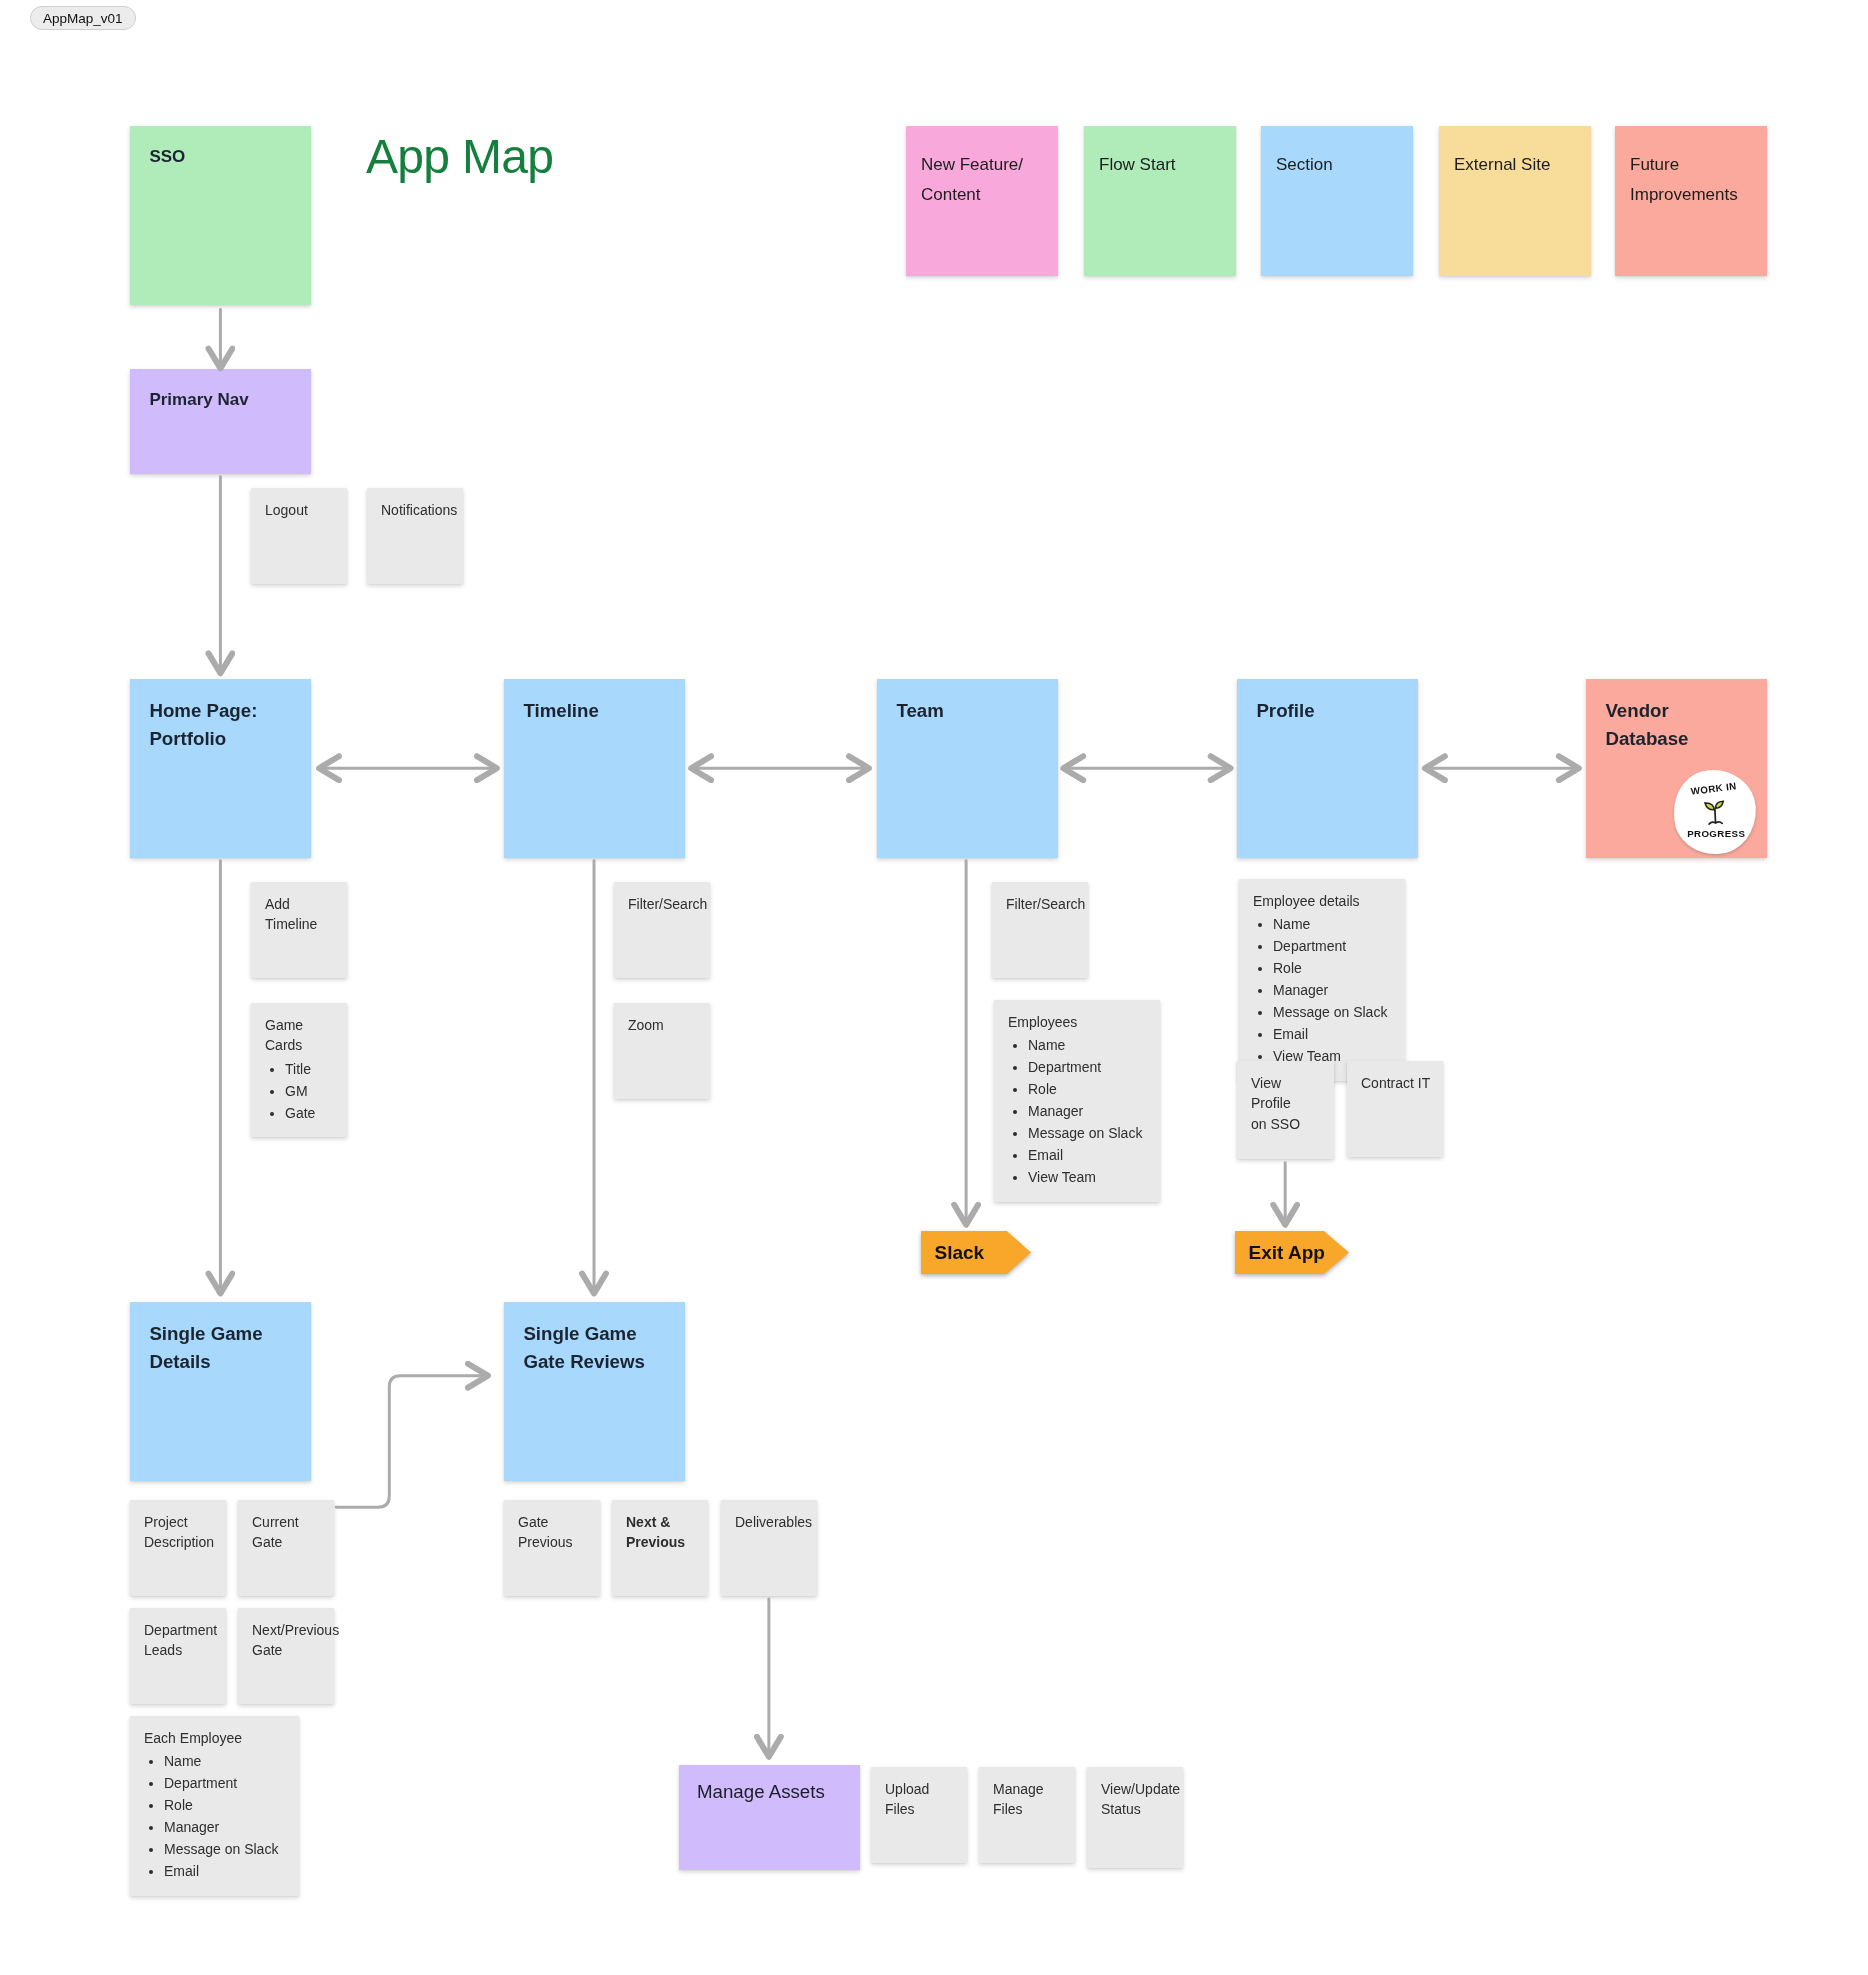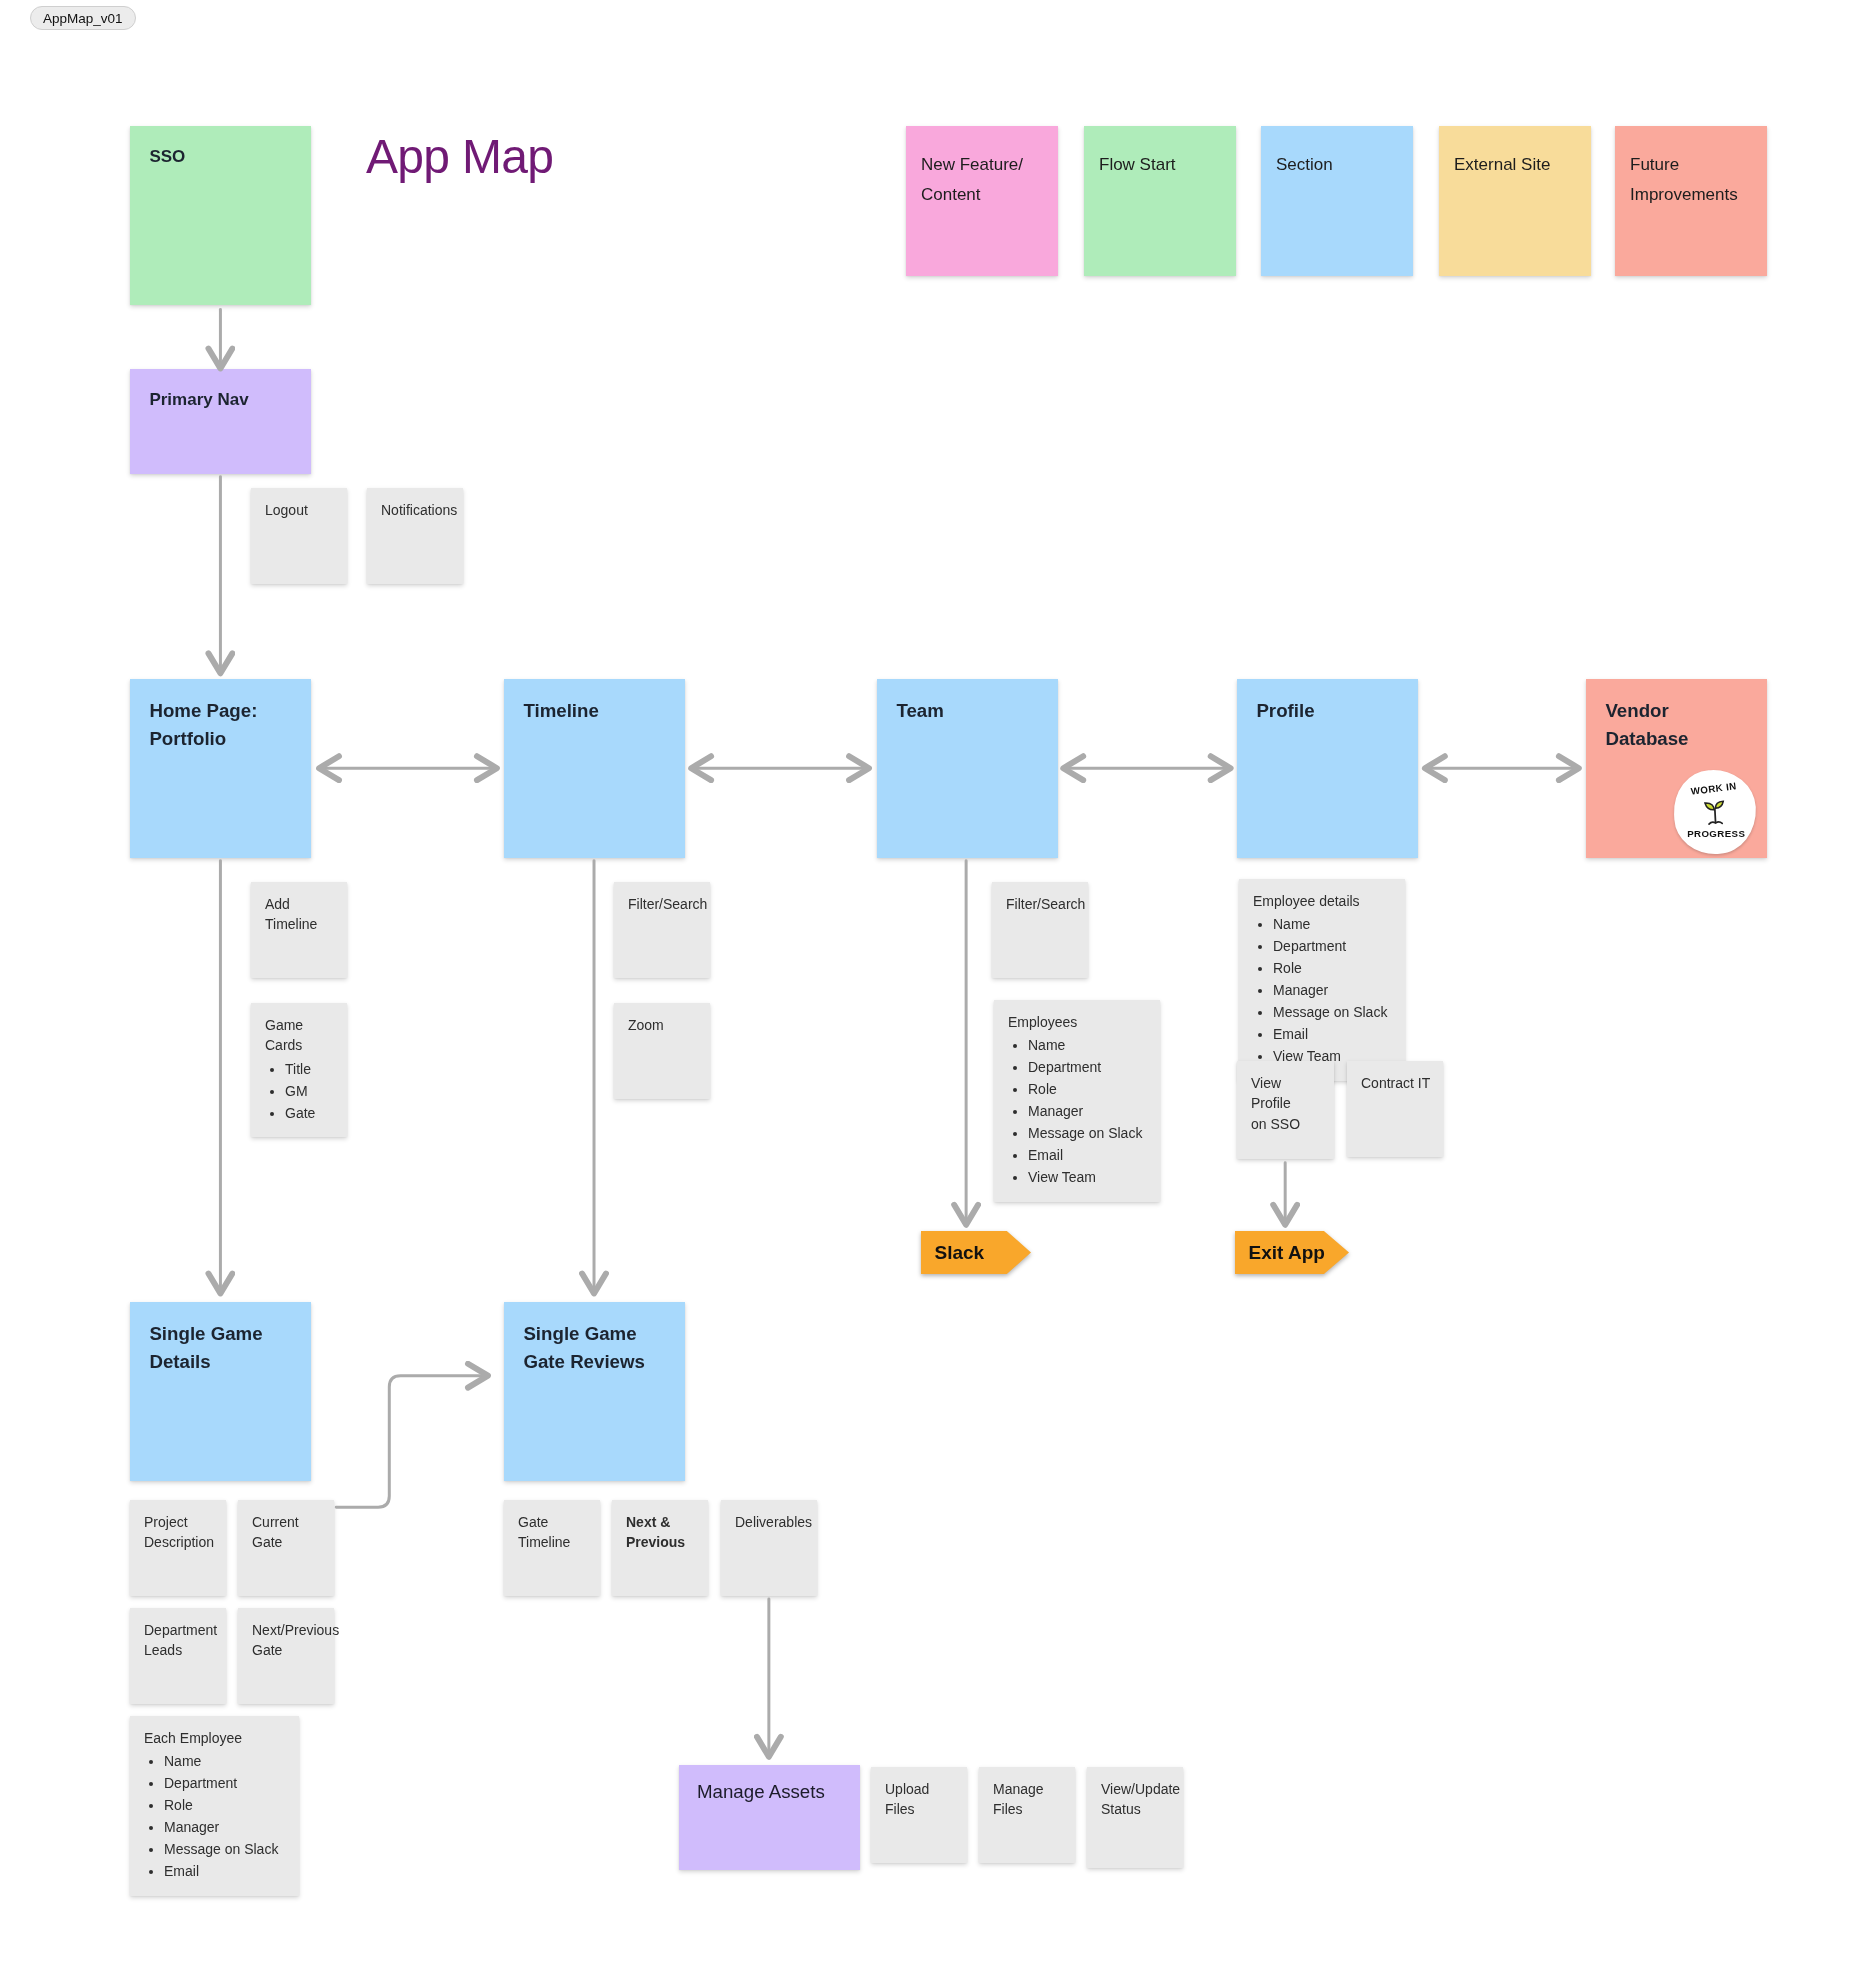--- a/index.html
+++ b/index.html
@@ -1,21 +1,21 @@
 <!DOCTYPE html>
 <html style="font-size:12px"><head>
 <meta charset="utf-8">
 <style>
   html,body{margin:0;padding:0;background:#ffffff;}
   #canvas{position:relative;width:1868px;height:1975px;background:#ffffff;overflow:hidden;
           font-family:"Liberation Sans",sans-serif;color:#1d1d1d;}
   .badge{position:absolute;left:30px;top:6px;background:#ececec;border:1.5px solid #cfcfcf;
          border-radius:12px;padding:3.7px 12px;font-size:13.5px;font-weight:500;color:#111;}
   .page-title{position:absolute;left:366px;top:129px;font-size:48px;font-weight:500;
-              letter-spacing:-0.7px;color:#701a75;}
+              letter-spacing:-0.7px;color:#15803d;}
   .sticky{position:absolute;box-sizing:border-box;box-shadow:0 2.2px 4.5px rgba(0,0,0,0.16),0 0.7px 1.5px rgba(0,0,0,0.08);}
   .sticky .lbl{white-space:pre-line;}
   .big{padding:18px 19.4px;font-size:18.7px;font-weight:700;line-height:1.5;color:#1c2430;}
   .legend-note{padding:24px 15px;font-size:17px;font-weight:400;line-height:1.75;color:#1d1d1d;}
   .gray{background:#e9e9e9;padding:12px 10.5px 10.5px 14px;font-size:14px;line-height:1.3;color:#2e2e2e;}
   .gray .lbl{line-height:1.45;}
   .gray ul{margin:5.2px 0 0 0;padding-left:20px;list-style:disc;}
   .gray li{margin:0 0 4.5px 0;line-height:1.25;}
   .tag{position:absolute;height:43px;filter:drop-shadow(0 2.2px 2.2px rgba(0,0,0,0.3));}
   .tag .shape{width:100%;height:100%;background:#f9a72b;
@@ -193,21 +193,21 @@
         <li>Message on Slack</li>
         <li>Email</li>
       </ul>
   </div>
 
   <div class="sticky big" style="left:504px;top:1302px;width:181px;height:179px;background:#a8d9fc;">
     <div class="lbl">Single Game
 Gate Reviews</div>
   </div>
   <div class="sticky gray" style="left:504px;top:1500px;width:96px;height:96px;">
-    <div class="lbl">Gate Timeline</div>
+    <div class="lbl">Gate Previous</div>
   </div>
   <div class="sticky gray" style="left:612px;top:1500px;width:96px;height:96px;font-weight:bold;">
     <div class="lbl">Next &amp;
 Previous</div>
   </div>
   <div class="sticky gray" style="left:721px;top:1500px;width:96px;height:96px;">
     <div class="lbl">Deliverables</div>
   </div>
 
   <div class="sticky" style="left:679px;top:1765px;width:181px;height:105px;background:#d0bcfc;padding:16.4px 18px;font-size:18.7px;font-weight:500;color:#1c1c2a;">

